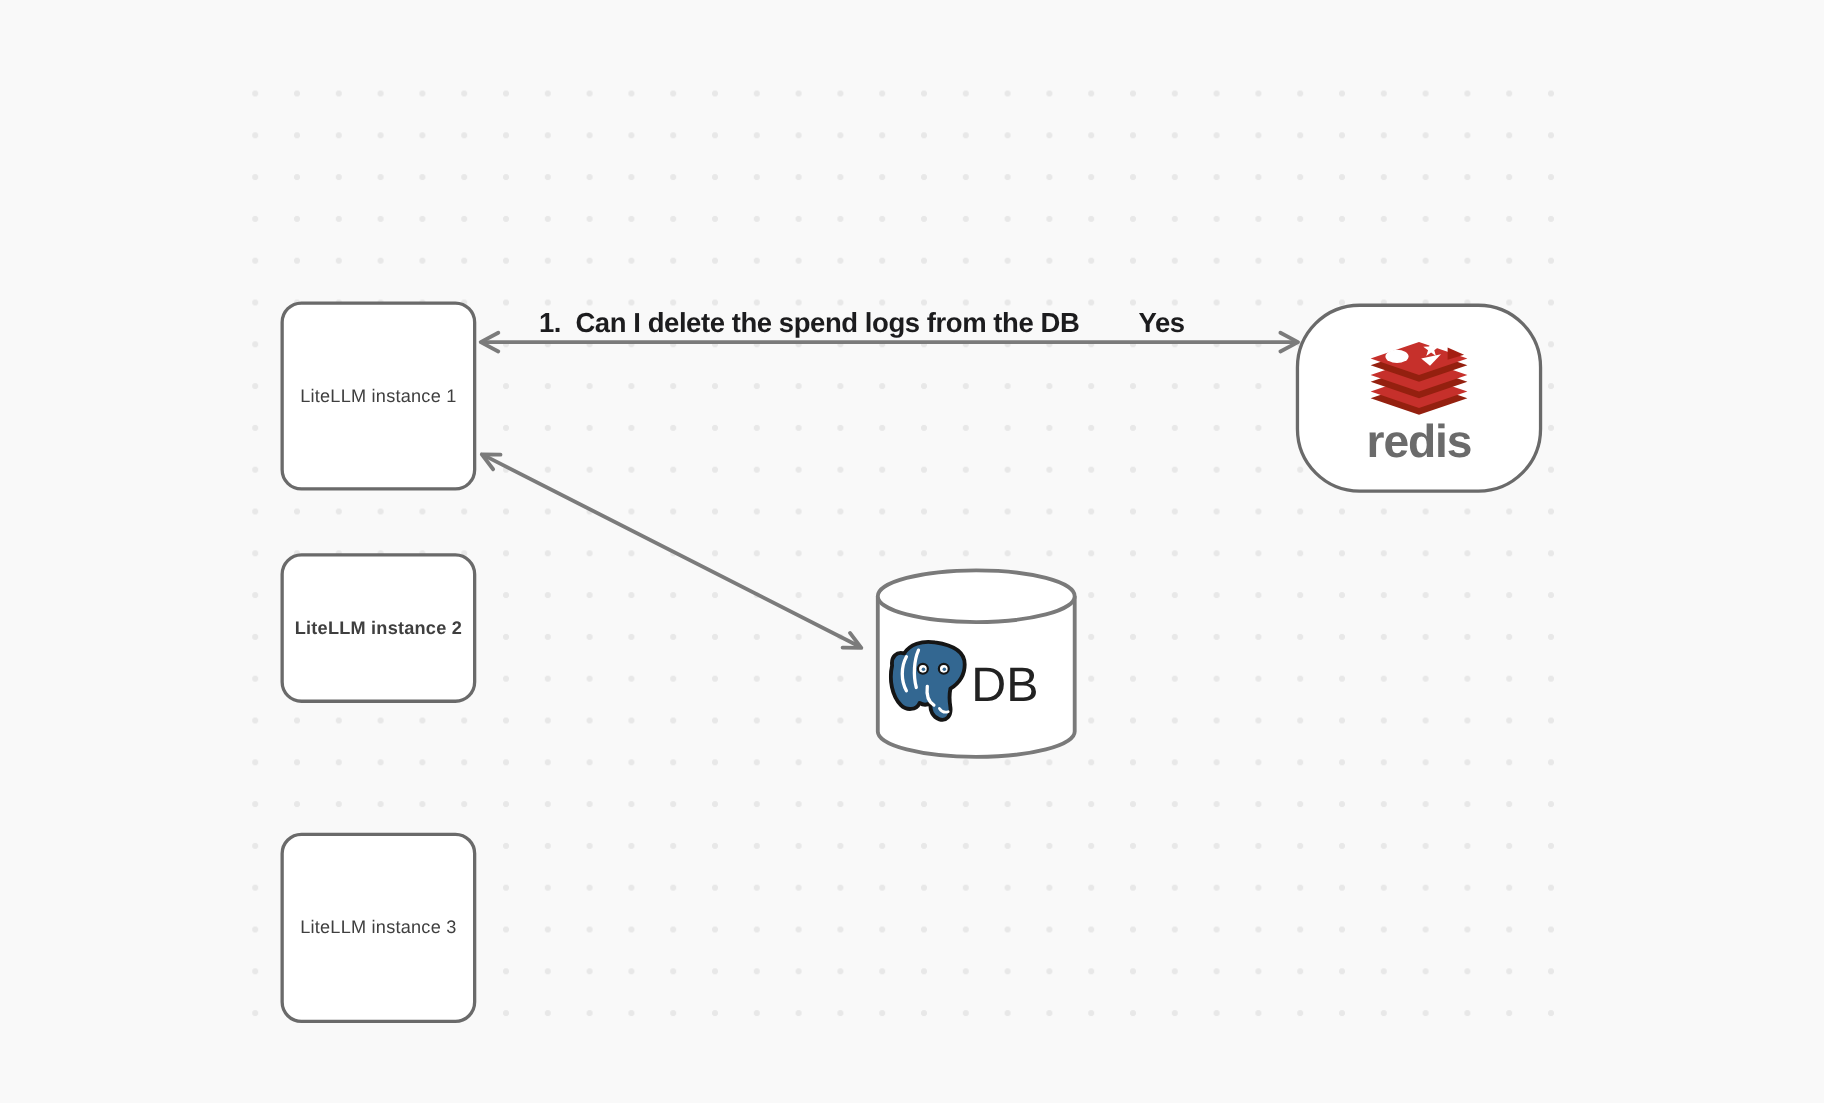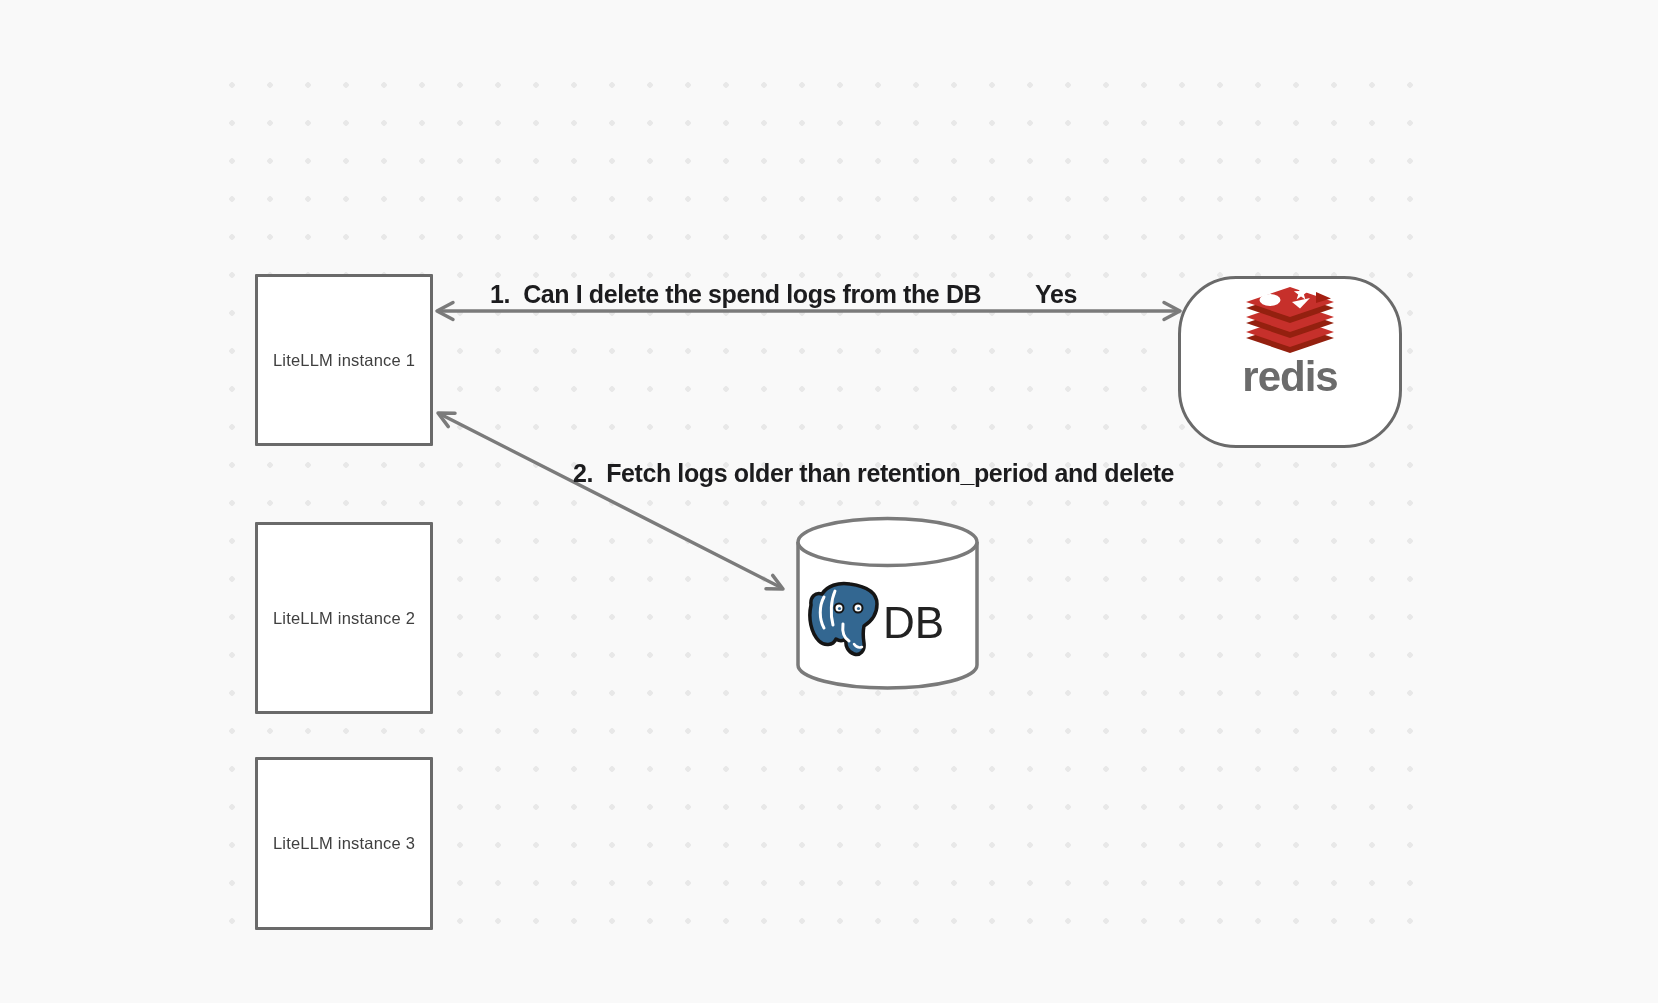--- a/index.html
+++ b/index.html
@@ -10,35 +10,35 @@
     overflow:hidden;
     font-family:"Liberation Sans",sans-serif;
   }
   .dot-grid{
     position:absolute;left:213px;top:66px;width:1216px;height:874px;
     background-image:radial-gradient(circle at 19px 19px, #e8e8e8 2.5px, rgba(0,0,0,0) 3px);
     background-size:38px 38px;
   }
   .llm-box{
     position:absolute;left:255px;width:178px;height:172px;
-    background:#ffffff;border:3.5px solid #6a6a6a;border-radius:1px;
+    background:#ffffff;border:3.5px solid #6a6a6a;border-radius:19px;
     display:flex;align-items:center;justify-content:center;
     box-sizing:border-box;
   }
   .llm-label{
     font-size:16.5px;color:#3f3f3f;letter-spacing:.2px;white-space:nowrap;
   }
   #llm1{top:274px;}
-  #llm2{top:522px;height:192px;}
+  #llm2{top:503px;height:136px;font-weight:bold;}
   #llm3{top:757px;height:173px;}
   .redis-node{
     position:absolute;left:1178px;top:276px;width:224px;height:172px;
     background:#ffffff;border:3.5px solid #6a6a6a;border-radius:58px;
     box-sizing:border-box;
-    display:flex;flex-direction:column;align-items:center;
+    display:flex;flex-direction:column;align-items:center;justify-content:center;
     padding-top:6px;
   }
   .redis-wordmark{
     font-size:42px;font-weight:700;color:#6b6b6b;letter-spacing:-1px;
     line-height:40px;margin-top:0px;
   }
   svg.overlay{position:absolute;left:0;top:0;pointer-events:none;}
   .annotation{
     position:absolute;font-size:25px;font-weight:700;color:#1c1c1e;
     letter-spacing:-0.4px;white-space:pre;line-height:26px;text-align:center;
@@ -124,15 +124,14 @@
       <g>
         <path d="M440,414 L780,587"></path>
         <path d="M455,413.3 L438,413 L448.3,426.6"></path>
         <path d="M766,588.7 L783,589 L772.7,575.4"></path>
       </g>
     </g>
   </svg>
 
   <span class="annotation" id="step1">1.  Can I delete the spend logs from the DB</span>
   <span class="annotation" id="step1-reply">Yes</span>
-  <span class="annotation" id="step2">2.  Fetch logs older than retention_period and delete</span>
 
 </div>
 
 </body></html>

